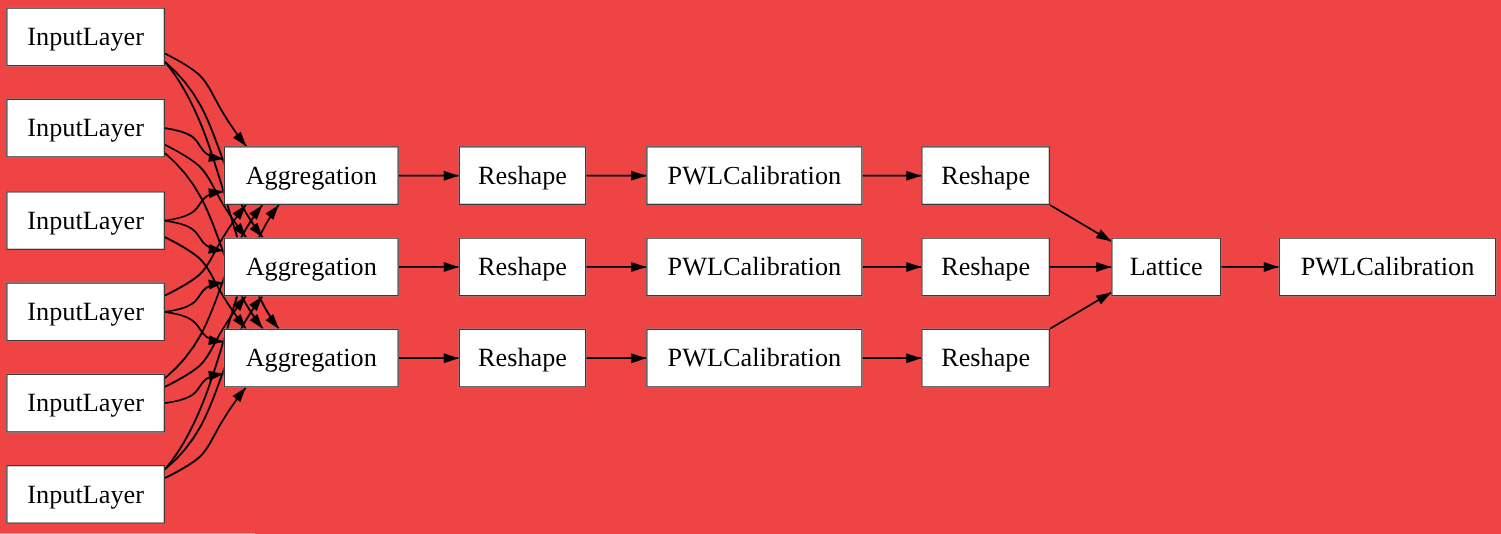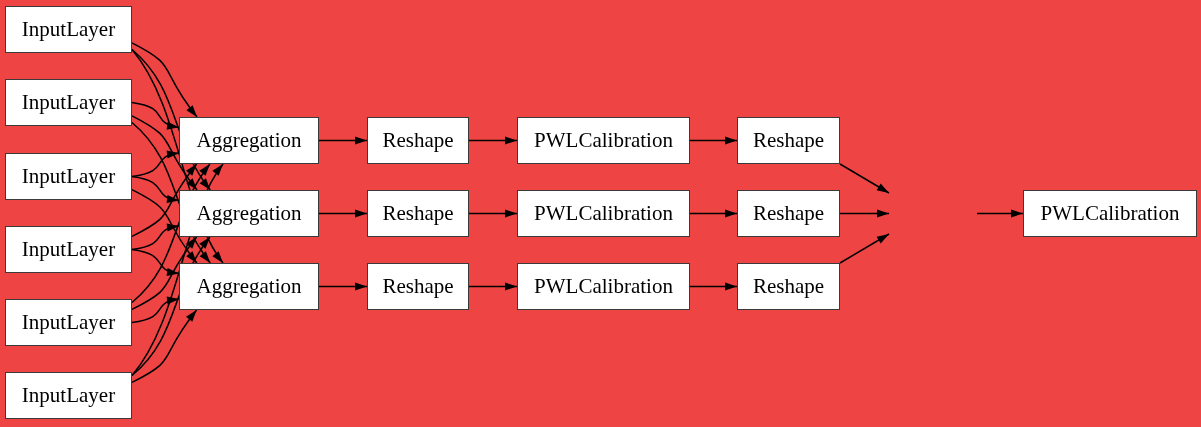--- a/index.html
+++ b/index.html
@@ -110,14 +110,15 @@
     <div class="node" style="left: 179px; top: 263px; width: 140px; height: 47px; border-color: rgb(58, 58, 58); background: rgb(255, 255, 255); color: rgb(0, 0, 0);">Aggregation</div>
     <div class="node" style="left: 367px; top: 117px; width: 102px; height: 47px; border-color: rgb(58, 58, 58); background: rgb(255, 255, 255); color: rgb(0, 0, 0);">Reshape</div>
     <div class="node" style="left: 367px; top: 190px; width: 102px; height: 47px; border-color: rgb(58, 58, 58); background: rgb(255, 255, 255); color: rgb(0, 0, 0);">Reshape</div>
     <div class="node" style="left: 367px; top: 263px; width: 102px; height: 47px; border-color: rgb(58, 58, 58); background: rgb(255, 255, 255); color: rgb(0, 0, 0);">Reshape</div>
     <div class="node" style="left: 517px; top: 117px; width: 173px; height: 47px; border-color: rgb(58, 58, 58); background: rgb(255, 255, 255); color: rgb(0, 0, 0);">PWLCalibration</div>
     <div class="node" style="left: 517px; top: 190px; width: 173px; height: 47px; border-color: rgb(58, 58, 58); background: rgb(255, 255, 255); color: rgb(0, 0, 0);">PWLCalibration</div>
     <div class="node" style="left: 517px; top: 263px; width: 173px; height: 47px; border-color: rgb(58, 58, 58); background: rgb(255, 255, 255); color: rgb(0, 0, 0);">PWLCalibration</div>
     <div class="node" style="left: 737px; top: 117px; width: 103px; height: 47px; border-color: rgb(58, 58, 58); background: rgb(255, 255, 255); color: rgb(0, 0, 0);">Reshape</div>
     <div class="node" style="left: 737px; top: 190px; width: 103px; height: 47px; border-color: rgb(58, 58, 58); background: rgb(255, 255, 255); color: rgb(0, 0, 0);">Reshape</div>
     <div class="node" style="left: 737px; top: 263px; width: 103px; height: 47px; border-color: rgb(58, 58, 58); background: rgb(255, 255, 255); color: rgb(0, 0, 0);">Reshape</div>
+    <div class="node" style="left: 889px; top: 190px; width: 88px; height: 47px; border-color: rgb(58, 58, 58); background: rgb(255, 255, 255); color: rgb(0, 0, 0);">Lattice</div>
     <div class="node" style="left: 1023px; top: 190px; width: 174px; height: 47px; border-color: rgb(58, 58, 58); background: rgb(255, 255, 255); color: rgb(0, 0, 0);">PWLCalibration</div>
   </div>
 
 </body></html>

